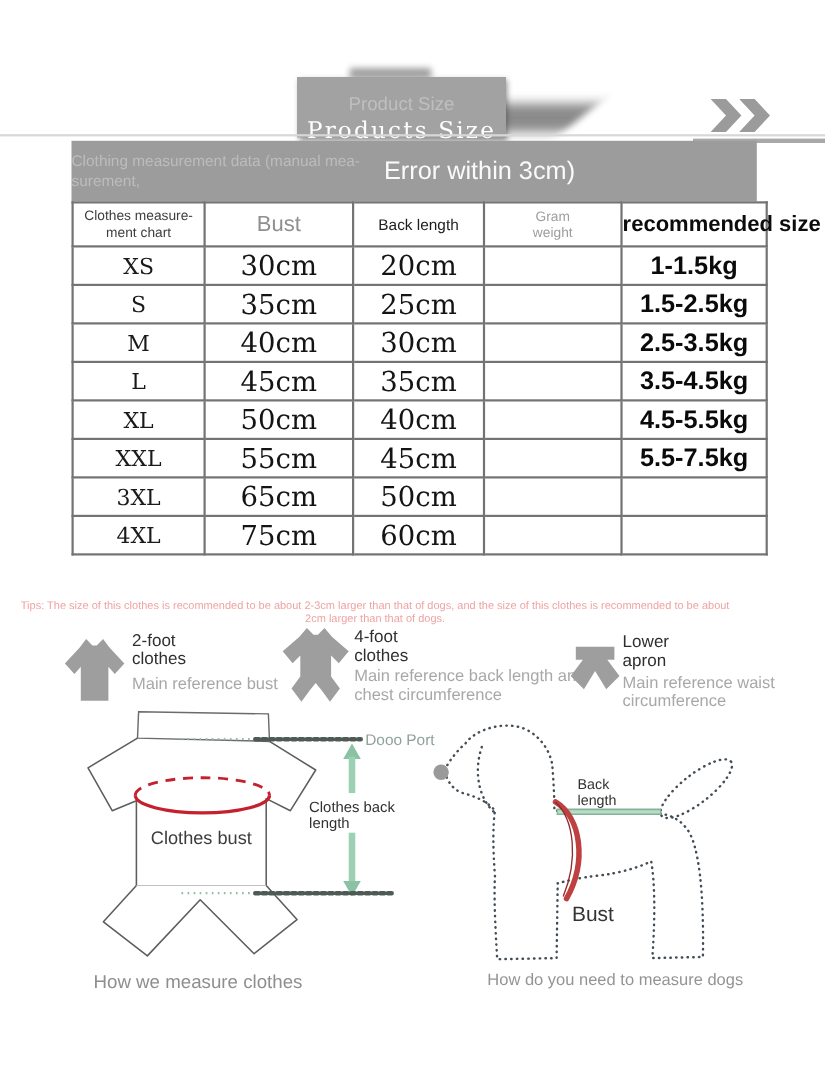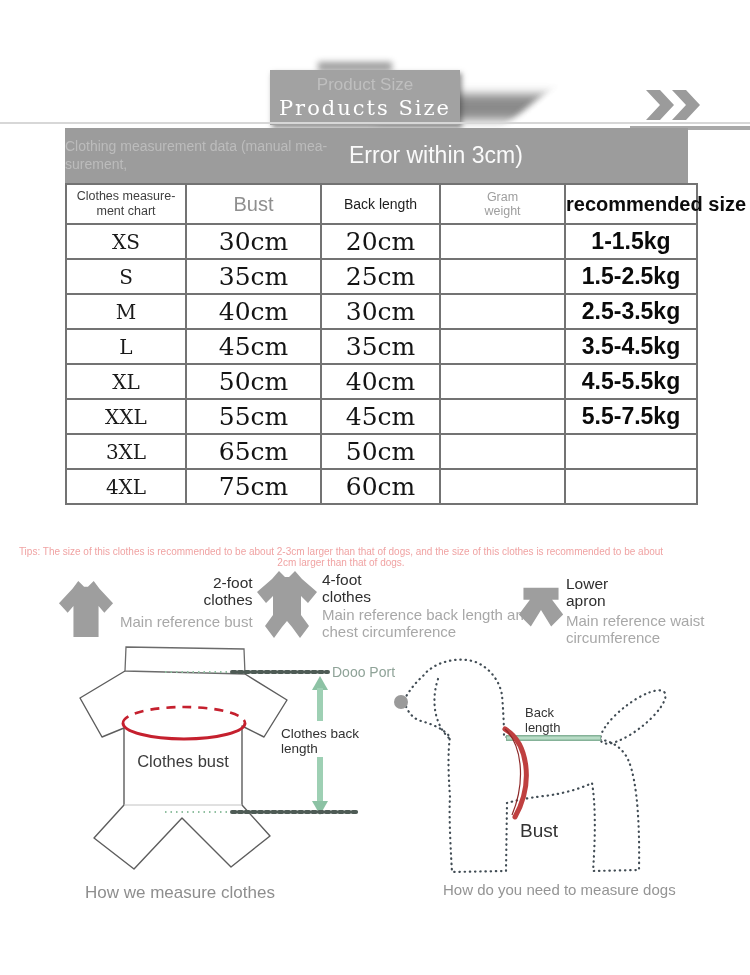--- a/index.html
+++ b/index.html
@@ -8,21 +8,21 @@
   .abs{position:absolute;}
   .pre{white-space:pre-line;}
 
   
   .banner-smudge{left:318px;top:62px;width:74px;height:9px;background:#4c4c4c;
                  filter:blur(3px);opacity:.55;}
   .banner-shadow{left:398px;top:94px;width:130px;height:26px;background:#6e6e6e;
                  transform:skewX(-50deg);filter:blur(5px);opacity:.8;}
   .banner-box{left:270px;top:70px;width:190px;height:55px;background:#a2a2a2;
               box-shadow:2px 3px 5px rgba(60,60,60,.55);}
-  .banner-top{margin-top:5px;text-align:center;color:#bfbfbf;font-size:17px;}
+  .banner-top{margin-top:15px;text-align:center;color:#bfbfbf;font-size:17px;}
   .banner-main{margin-top:1px;text-align:center;color:#ffffff;font-size:21px;
                font-family:"DejaVu Serif",serif;letter-spacing:2px;}
   .chevrons{left:646px;top:90px;width:58px;height:30px;}
   .hline{left:0;top:122px;width:750px;height:2px;background:#d7d7d7;}
   .hline2{left:630px;top:126px;width:120px;height:4px;background:#a9a9a9;}
 
   
   .gray-header{left:65px;top:128px;width:623px;height:55px;background:#9c9c9c;
                display:flex;align-items:center;}
   .gh-note{width:282px;color:#bcbcbc;font-size:14px;line-height:1.25;}
@@ -155,21 +155,21 @@
   </tbody>
     </table>
 
   <div class="abs tips">Tips: The size of this clothes is recommended to be about 2-3cm larger than that of dogs, and the size of this clothes is recommended to be about 2cm larger than that of dogs.</div>
 
   <div class="abs" style="left:58px;top:578px;width:56px;height:60px;">
     <svg width="56" height="60" viewBox="0 0 58 62">
       <path fill="#9e9e9e" d="M15,11 L21,3 L27,9 L31,9 L37,3 L43,11 L57,26 L48,36 L42,29 L42,61 L16,61 L16,29 L10,36 L1,26 Z"></path>
     </svg>
   </div>
-  <div class="abs type-item" style="left:120px;top:575px;text-align:right;">
+  <div class="abs type-item" style="left:120px;top:575px;">
     <div class="type-name pre">2-foot
 clothes</div>
     <div class="type-desc pre" style="margin-top:6px;">Main reference bust</div>
   </div>
 
   <div class="abs" style="left:256px;top:570px;width:62px;height:70px;">
     <svg width="62" height="70" viewBox="0 0 62 70">
       <path fill="#9e9e9e" d="M16,9 L23,1 L29,7 L33,7 L39,1 L46,9 L61,22 L52,33 L45,26 L45,45 L53,56 L44,68 L36,57 L31,51 L26,57 L18,68 L9,56 L17,45 L17,26 L10,33 L1,22 Z"></path>
     </svg>
   </div>

